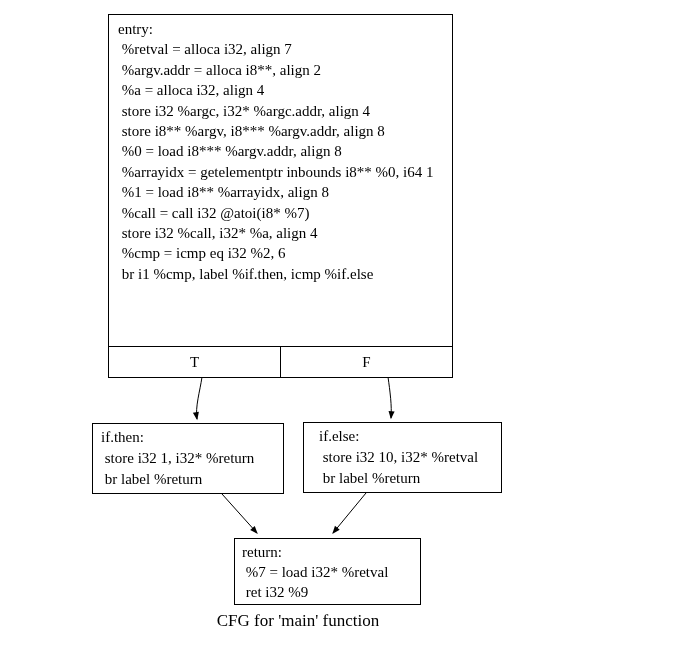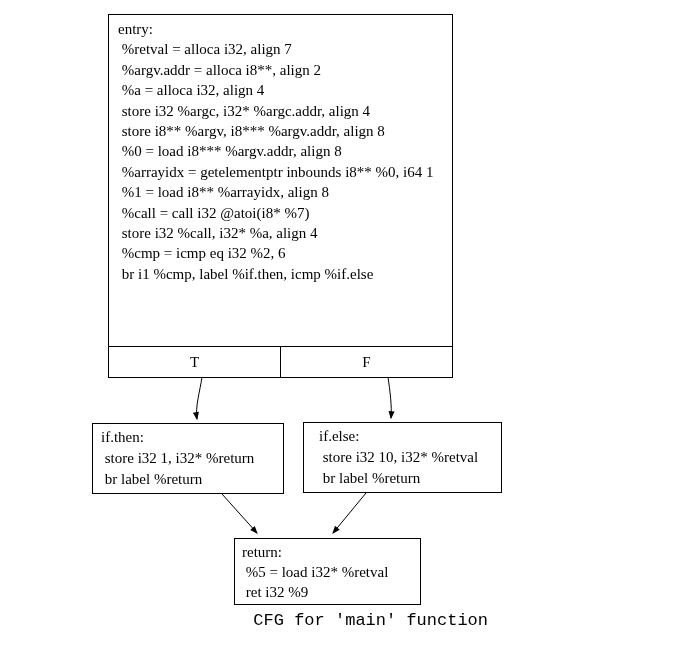--- a/index.html
+++ b/index.html
@@ -42,23 +42,22 @@
   .node-ifthen { left: 92px;  top: 423px; width: 192px; height: 71px; padding: 3px 6px 0 8px; }
   .node-ifthen .line, .node-ifelse .line { line-height: 21px; }
   .node-ifelse { left: 303px; top: 422px; width: 199px; height: 71px; padding: 3px 6px 0 15px; }
   .node-return { left: 202px; top: 538px; width: 187px; height: 67px; padding: 3px 6px 0 7px; margin-left: 32px; }
   .node-return .line { line-height: 20px; }
   .caption {
     position: absolute;
     left: 108px;
     top: 611px;
     width: 380px;
-    text-align: right;
+    text-align: center;
     font-size: 17px;
-    font-family: Liberation Mono, monospace;
   }
 </style>
 </head>
 <body>
 
 <div class="canvas">
 
   <svg class="edges" viewBox="0 0 693 648" xmlns="http://www.w3.org/2000/svg">
     <defs>
       <marker id="arrow" viewBox="0 0 10 10" refX="8.5" refY="5" markerWidth="10" markerHeight="8" orient="auto">
@@ -100,19 +99,19 @@
     </div>
 
   <div class="node node-ifelse">
       <div class="line">if.else:</div>
       <div class="line"> store i32 10, i32* %retval</div>
       <div class="line"> br label %return</div>
     </div>
 
   <div class="node node-return">
       <div class="line">return:</div>
-      <div class="line"> %5 = load i32* %retval</div>
+      <div class="line"> %7 = load i32* %retval</div>
       <div class="line"> ret i32 %9</div>
     </div>
 
   <div class="caption">CFG for 'main' function</div>
 
 </div>
 
 </body></html>

